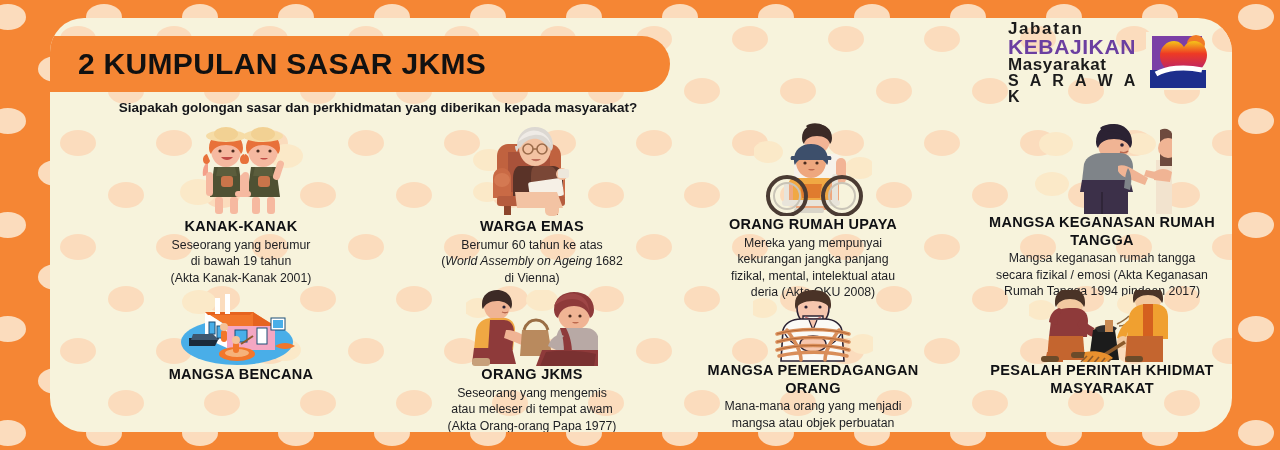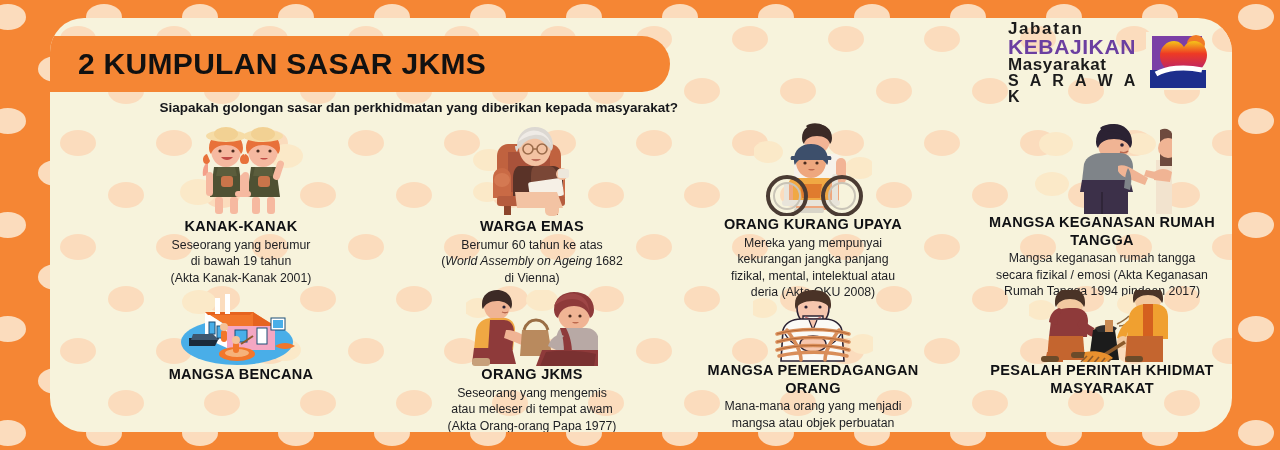--- a/index.html
+++ b/index.html
@@ -52,21 +52,21 @@
     color:#111;
     letter-spacing:0.3px;
     white-space:nowrap;
   }
 
   
   .subtitle {
     position:absolute;
     left:28px; top:80px;
     width:600px;
-    text-align:right;
+    text-align:center;
     font-size:13.5px;
     font-weight:bold;
     color:#15161A;
     line-height:1.45;
     z-index:5;
   }
 
   
   .logo {
     position:absolute;
@@ -484,21 +484,21 @@
 
         <rect x="28" y="78" width="58" height="6" rx="3" fill="#E8E4DA"></rect>
         <rect x="78" y="52" width="6" height="30" rx="3" fill="#E8E4DA"></rect>
         <rect x="30" y="60" width="5" height="24" rx="2.5" fill="#E8E4DA"></rect>
         <rect x="40" y="86" width="30" height="5" rx="2" fill="#D8D4C8"></rect>
         <circle cx="33" cy="74" r="19" fill="none" stroke="#4A3B33" stroke-width="4"></circle>
         <circle cx="33" cy="74" r="13" fill="none" stroke="#C9C4B7" stroke-width="2"></circle>
         <circle cx="88" cy="74" r="19" fill="none" stroke="#4A3B33" stroke-width="4"></circle>
         <circle cx="88" cy="74" r="13" fill="none" stroke="#C9C4B7" stroke-width="2"></circle>
       </svg>
-      <h3>ORANG KURANG UPAYA</h3>
+      <h3>ORANG RUMAH UPAYA</h3>
       <p>
         <span>Mereka yang mempunyai</span><br>
         <span>kekurangan jangka panjang</span><br>
         <span>fizikal, mental, intelektual atau</span><br>
         <span>deria (Akta OKU 2008)</span>
       </p>
     </div>
 
     <div class="item c3 r0">
       <svg class="art" width="140" height="92" viewBox="0 0 140 92">

